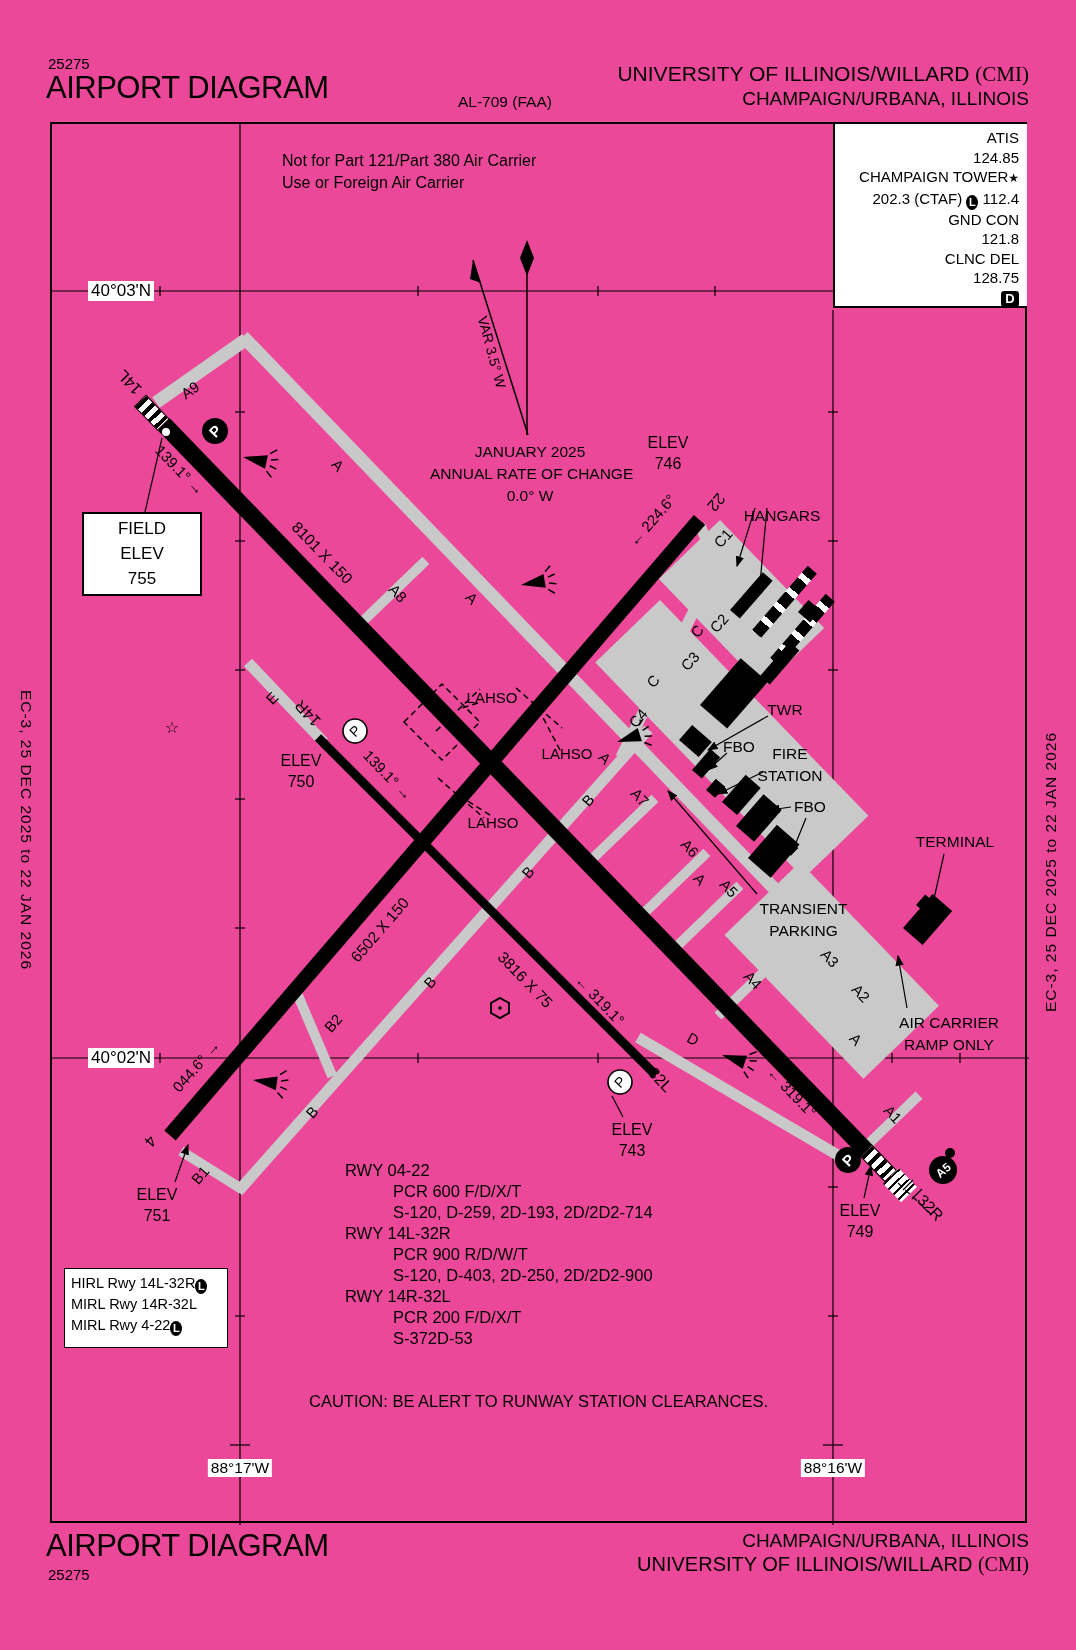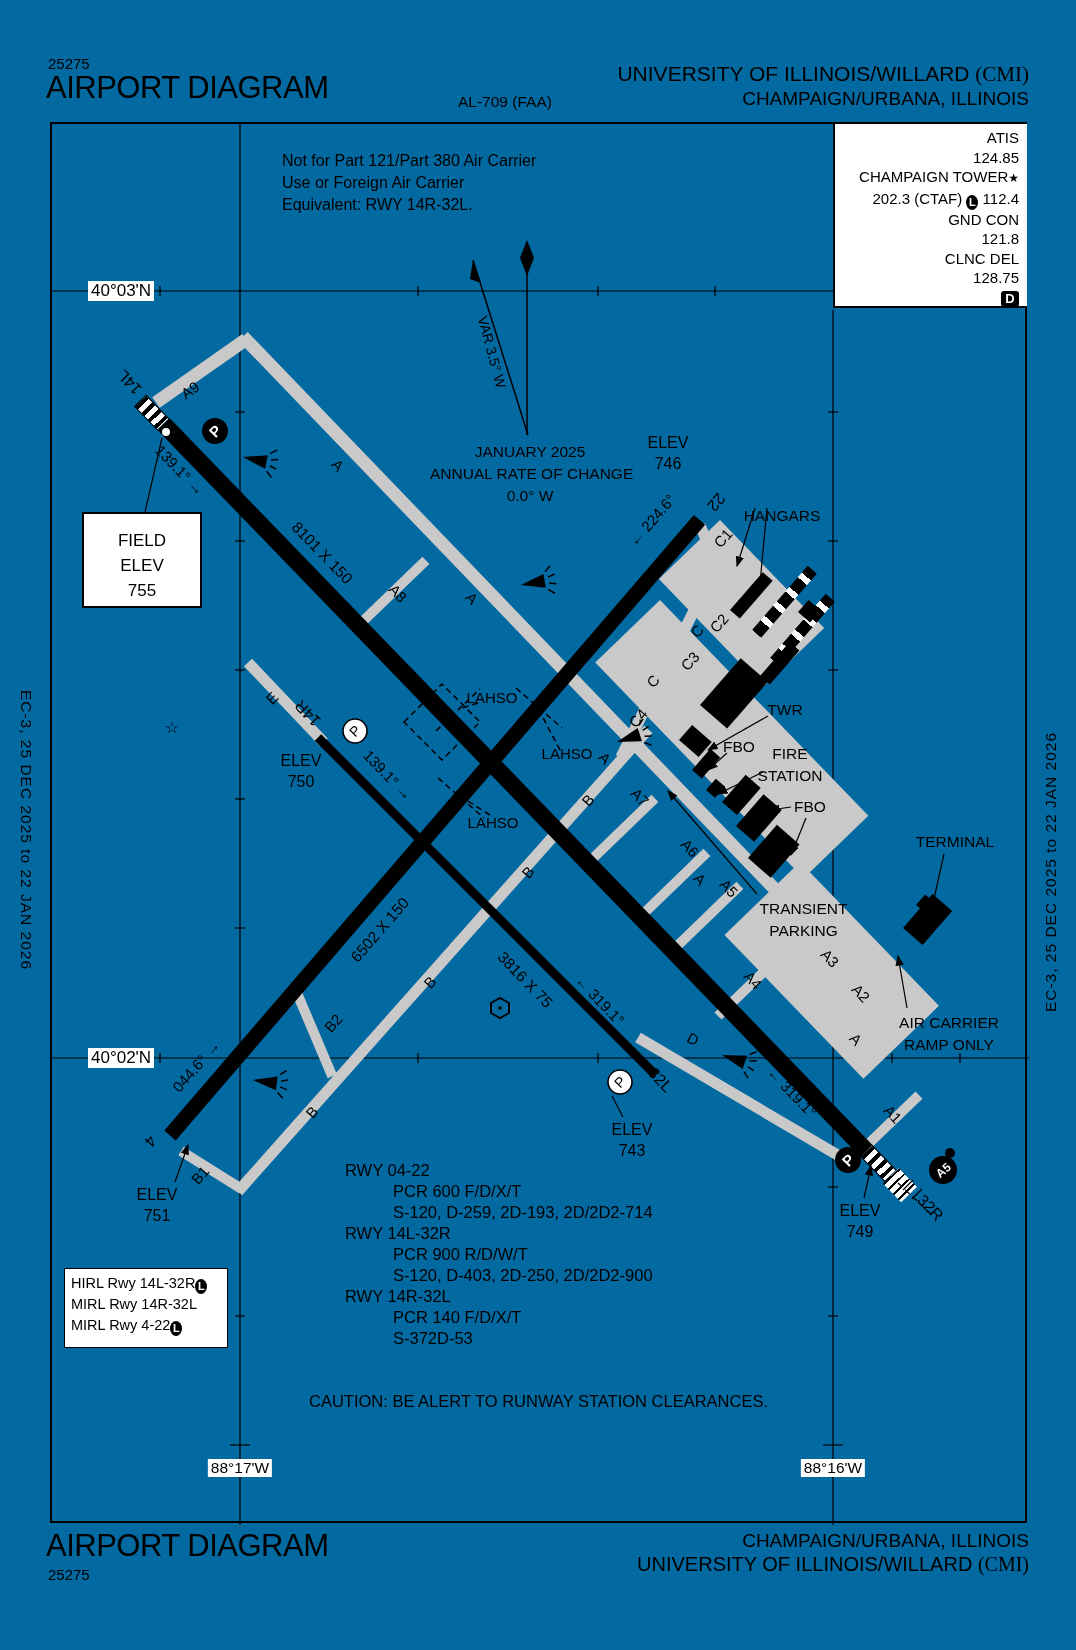--- a/index.html
+++ b/index.html
@@ -1,16 +1,16 @@
 <!DOCTYPE html>
 <html><head>
 <meta charset="utf-8">
 <style>
   html,body{margin:0;padding:0;background:#fff;color:#000;font-family:"Liberation Sans",sans-serif;}
-  #page{position:relative;width:1076px;height:1650px;background:#0369a1;overflow:hidden;}
+  #page{position:relative;width:1076px;height:1650px;background:#ec4899;overflow:hidden;}
   .abs{position:absolute;}
   svg.layer{position:absolute;left:0;top:0;pointer-events:none;}
   .frame{position:absolute;left:50px;top:122px;width:977px;height:1401px;border:2px solid #000;box-sizing:border-box;z-index:0;}
   .twy,.apron{position:absolute;background:#c9c9c9;transform-origin:0 50%;z-index:1;}
   .apron{transform-origin:0 0;}
   .rwy{position:absolute;background:#000;transform-origin:0 50%;z-index:2;}
   .chev{position:absolute;transform-origin:0 50%;z-index:2;background:repeating-linear-gradient(90deg,#000 0 4px,#fff 4px 9px);border:1px solid #000;box-sizing:border-box;}
   .hash{position:absolute;transform-origin:0 50%;z-index:2;background:repeating-linear-gradient(90deg,#000 0 2px,#fff 2px 7px);}
   .bld{position:absolute;background:#000;transform-origin:0 0;z-index:3;}
   .bld.dashed{background:repeating-linear-gradient(90deg,#000 0 13px,#fff 13px 19px);}
@@ -226,36 +226,35 @@
     <div>GND CON</div>
     <div>121.8</div>
     <div>CLNC DEL</div>
     <div>128.75</div>
     <div><span class="dsym">D</span></div>
   </div>
 
   <div class="lbl" style="left:282px;top:150px;font-size:16px;line-height:22px;white-space:normal;width:330px;">
     <div>Not for Part 121/Part 380 Air Carrier</div>
     <div>Use or Foreign Air Carrier</div>
-    <div>Equivalent: RWY 14R-32L.</div>
   </div>
 
   <div class="lbl" style="left:492px;top:352px;font-size:14px;transform:translate(-50%,-50%) rotate(75deg);">VAR 3.5° W</div>
   <div class="twoline" style="left:430px;top:441px;width:200px;font-size:15.5px;line-height:22px;">
     <div>JANUARY 2025</div>
     <div>ANNUAL RATE OF CHANGE</div>
     <div>0.0° W</div>
   </div>
 
   <div class="lbl wbg" style="left:88px;top:291px;font-size:17px;transform:translate(0,-50%);">40°03'N</div>
   <div class="lbl wbg" style="left:88px;top:1058px;font-size:17px;transform:translate(0,-50%);">40°02'N</div>
   <div class="lbl wbg" style="left:240px;top:1468px;font-size:15.5px;transform:translate(-50%,-50%);">88°17'W</div>
   <div class="lbl wbg" style="left:833px;top:1468px;font-size:15.5px;transform:translate(-50%,-50%);">88°16'W</div>
 
-  <div class="box" style="left:82px;top:512px;width:116px;height:78px;font-size:17px;line-height:25px;padding-top:14px;">
+  <div class="box" style="left:82px;top:512px;width:116px;height:78px;font-size:17px;line-height:25px;padding-top:2px;">
     <div>FIELD</div>
     <div>ELEV</div>
     <div>755</div>
   </div>
 
   <div class="lbl" style="left:130px;top:382px;font-size:16px;transform:translate(-50%,-50%) rotate(-134deg);">14L</div>
   <div class="lbl" style="left:308px;top:713px;font-size:16px;transform:translate(-50%,-50%) rotate(-134deg);">14R</div>
   <div class="lbl" style="left:716px;top:502px;font-size:16px;transform:translate(-50%,-50%) rotate(131deg);">22</div>
   <div class="lbl" style="left:150px;top:1141px;font-size:16px;transform:translate(-50%,-50%) rotate(131deg);">4</div>
   <div class="lbl" style="left:660px;top:1080px;font-size:16px;transform:translate(-50%,-50%) rotate(46deg);">32L</div>
@@ -347,21 +346,21 @@
   <div class="lbl" style="left:172px;top:727px;font-size:16px;transform:translate(-50%,-50%);">☆</div>
 
   <div class="rd">
     <div>RWY 04-22</div>
     <div class="ind">PCR 600 F/D/X/T</div>
     <div class="ind">S-120, D-259, 2D-193, 2D/2D2-714</div>
     <div>RWY 14L-32R</div>
     <div class="ind">PCR 900 R/D/W/T</div>
     <div class="ind">S-120, D-403, 2D-250, 2D/2D2-900</div>
     <div>RWY 14R-32L</div>
-    <div class="ind">PCR 140 F/D/X/T</div>
+    <div class="ind">PCR 200 F/D/X/T</div>
     <div class="ind">S-372D-53</div>
   </div>
 
   <div class="box" style="left:64px;top:1268px;width:156px;height:74px;border-width:1.5px;text-align:left;padding:4px 0 0 6px;font-size:14.5px;line-height:21px;box-sizing:content-box;">
     <div><span>HIRL Rwy 14L-32R</span><span class="lsym">L</span></div>
     <div>MIRL Rwy 14R-32L</div>
     <div><span>MIRL Rwy 4-22</span><span class="lsym">L</span></div>
   </div>
 
   <div class="abs" style="left:50px;top:1389px;width:977px;text-align:center;font-size:16.5px;line-height:25px;z-index:5;">

